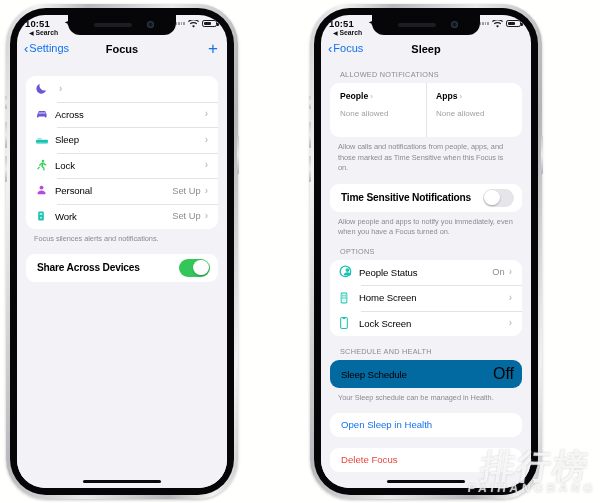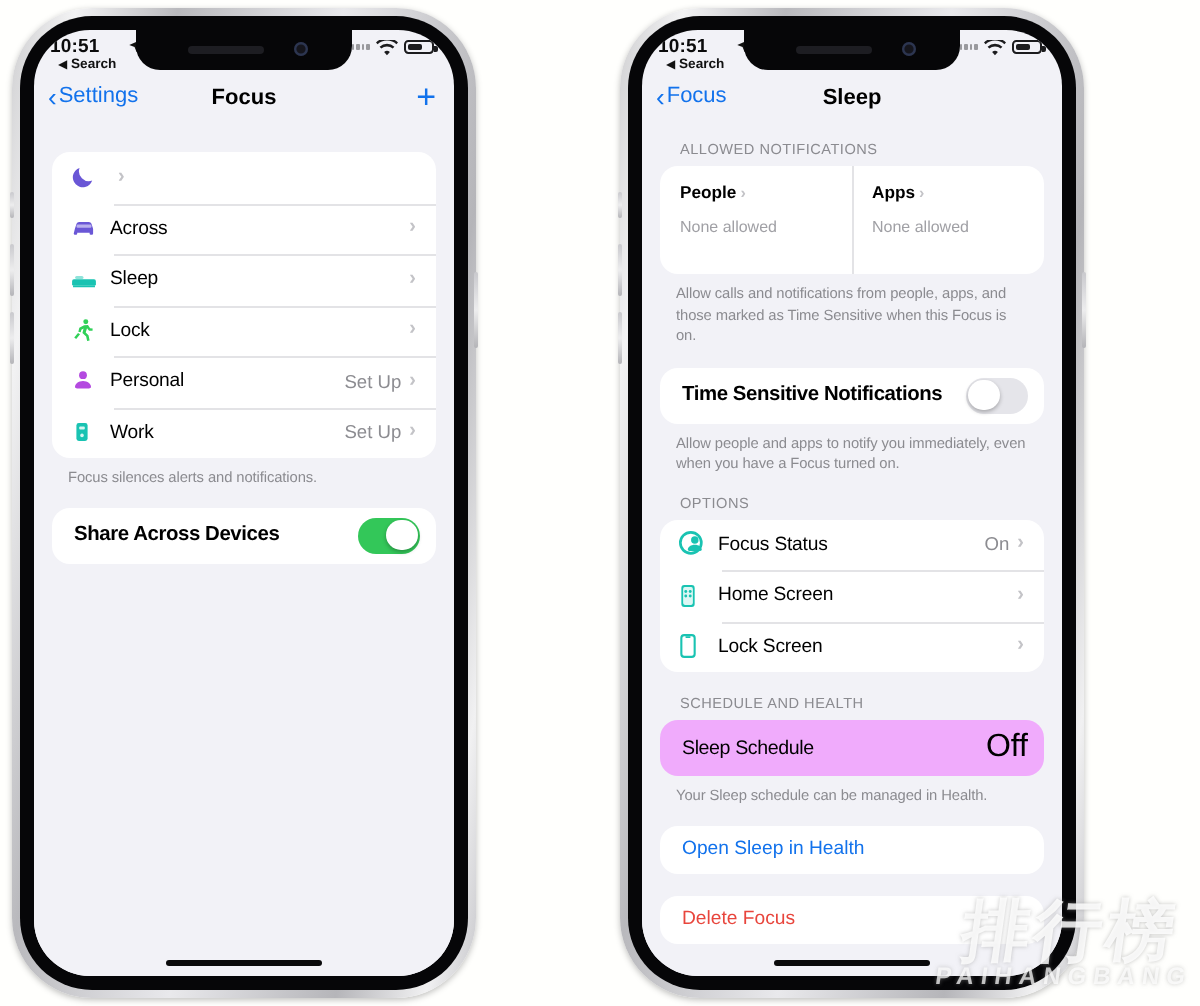--- a/index.html
+++ b/index.html
@@ -100,21 +100,21 @@
   .rowbig .lbl{flex:1;font-size:10.2px;color:#000;font-weight:600;letter-spacing:-.2px;}
 
   
   .pa-card{display:flex;background:#fff;border-radius:9px;margin:0 9px;overflow:hidden;height:54px;}
   .pa-cell{flex:1;padding:8px 0 0 10px;position:relative;}
   .pa-cell + .pa-cell::before{content:"";position:absolute;left:0;top:0;bottom:0;width:.6px;background:#e3e3e6;}
   .pa-title{font-size:8.6px;font-weight:bold;color:#000;display:flex;align-items:center;gap:2px;}
   .pa-title .chev{font-size:8px;color:#c3c3c7;font-weight:600;}
   .pa-sub{font-size:8px;color:#a0a0a5;margin-top:8px;}
 
-  .rowhl{background:#f0abfc;}
+  .rowhl{background:#0369a1;}
   .linkrow{display:flex;align-items:center;height:24px;padding:0 11px;font-size:9.6px;color:#1272ec;cursor:pointer;}
   .delrow{display:flex;align-items:center;height:24px;padding:0 11px;font-size:9.6px;color:#e8453c;cursor:pointer;text-align:center;}
 
   .home-ind{position:absolute;left:50%;transform:translateX(-50%);bottom:5px;width:78px;height:3.2px;border-radius:2px;background:#0a0a0b;z-index:7;}
 
   
   .wm{position:absolute;right:2px;bottom:8px;z-index:30;pointer-events:none;text-align:center;
       transform:skewX(-8deg);}
   .wm .cn{font-size:34px;font-weight:bold;color:rgba(255,255,255,.82);letter-spacing:2px;
       font-family:"DejaVu Sans",sans-serif;text-shadow:0 0 2px rgba(150,150,150,.55);line-height:34px;}
@@ -380,21 +380,21 @@
         <div class="card">
 
           <div class="row">
             <span class="ic">
               <svg width="14" height="14" viewBox="0 0 24 24">
                 <circle cx="11" cy="11" r="9" fill="none" stroke="#19c3b2" stroke-width="2.3"></circle>
                 <circle cx="14.4" cy="8.6" r="3.2" fill="#19c3b2"></circle>
                 <path d="M14.4 12.6c-3.4 0-6 2-6 4.2 0 .7.6 1.1 1.4 1.1h9.2c.8 0 1.4-.4 1.4-1.1 0-2.2-2.6-4.2-6-4.2z" fill="#19c3b2"></path>
               </svg>
             </span>
-            <span class="lbl">Focus Status</span>
+            <span class="lbl">People Status</span>
             <span class="val">On</span>
             <span class="chev">›</span>
           </div>
 
           <div class="row">
             <span class="ic">
               <svg width="10" height="14" viewBox="0 0 18 24">
                 <rect x="3" y="2.2" width="12" height="19.6" rx="2.6" fill="#19c3b2"></rect>
                 <rect x="4.6" y="4" width="8.8" height="16" rx="1.6" fill="#ddf7f4"></rect>
                 <circle cx="7" cy="8" r="1.3" fill="#19c3b2"></circle>

